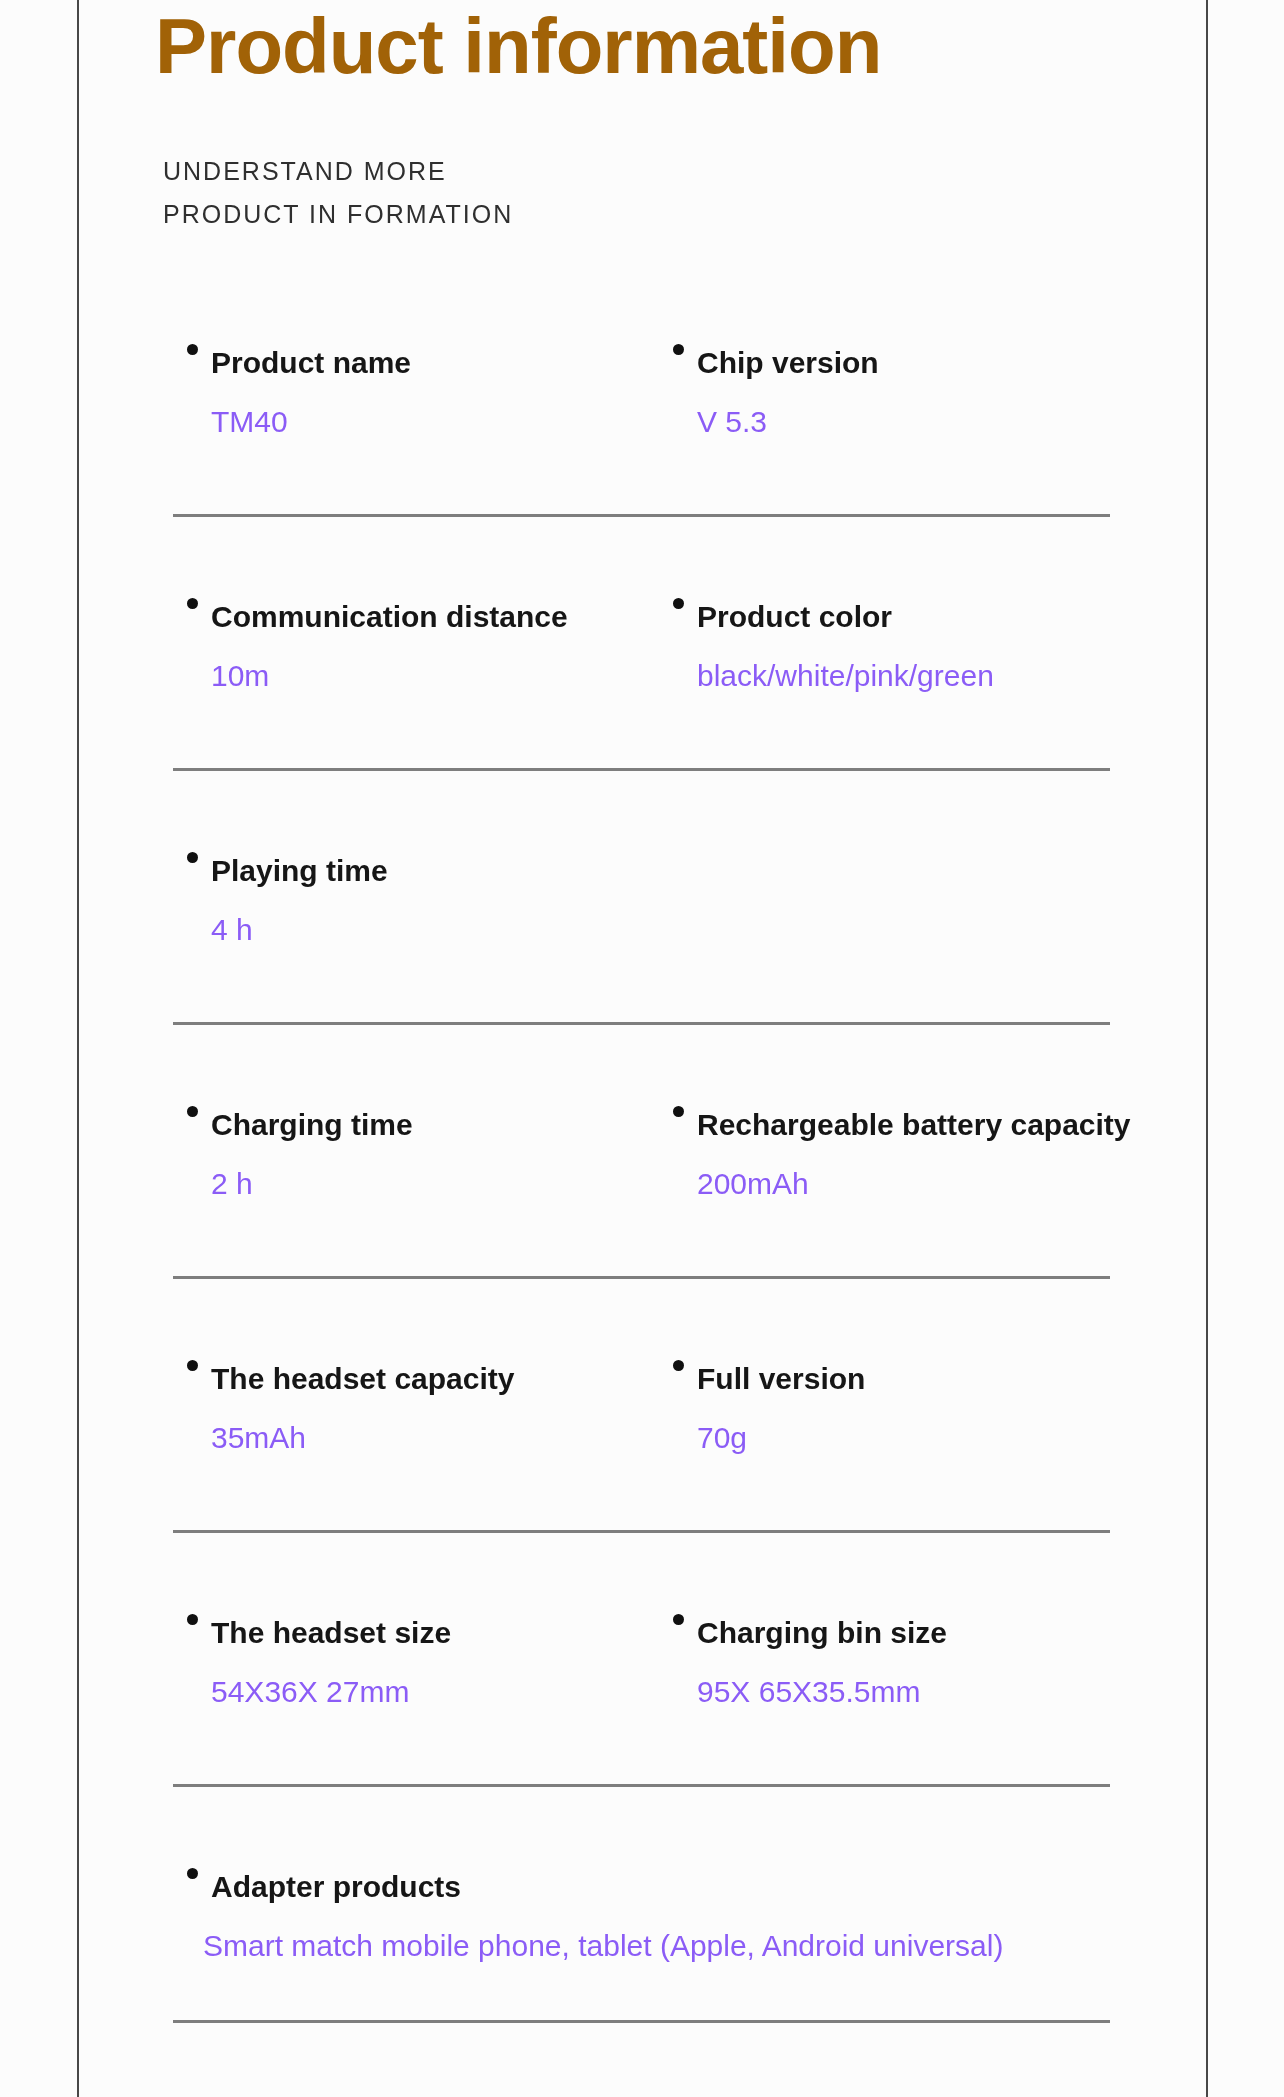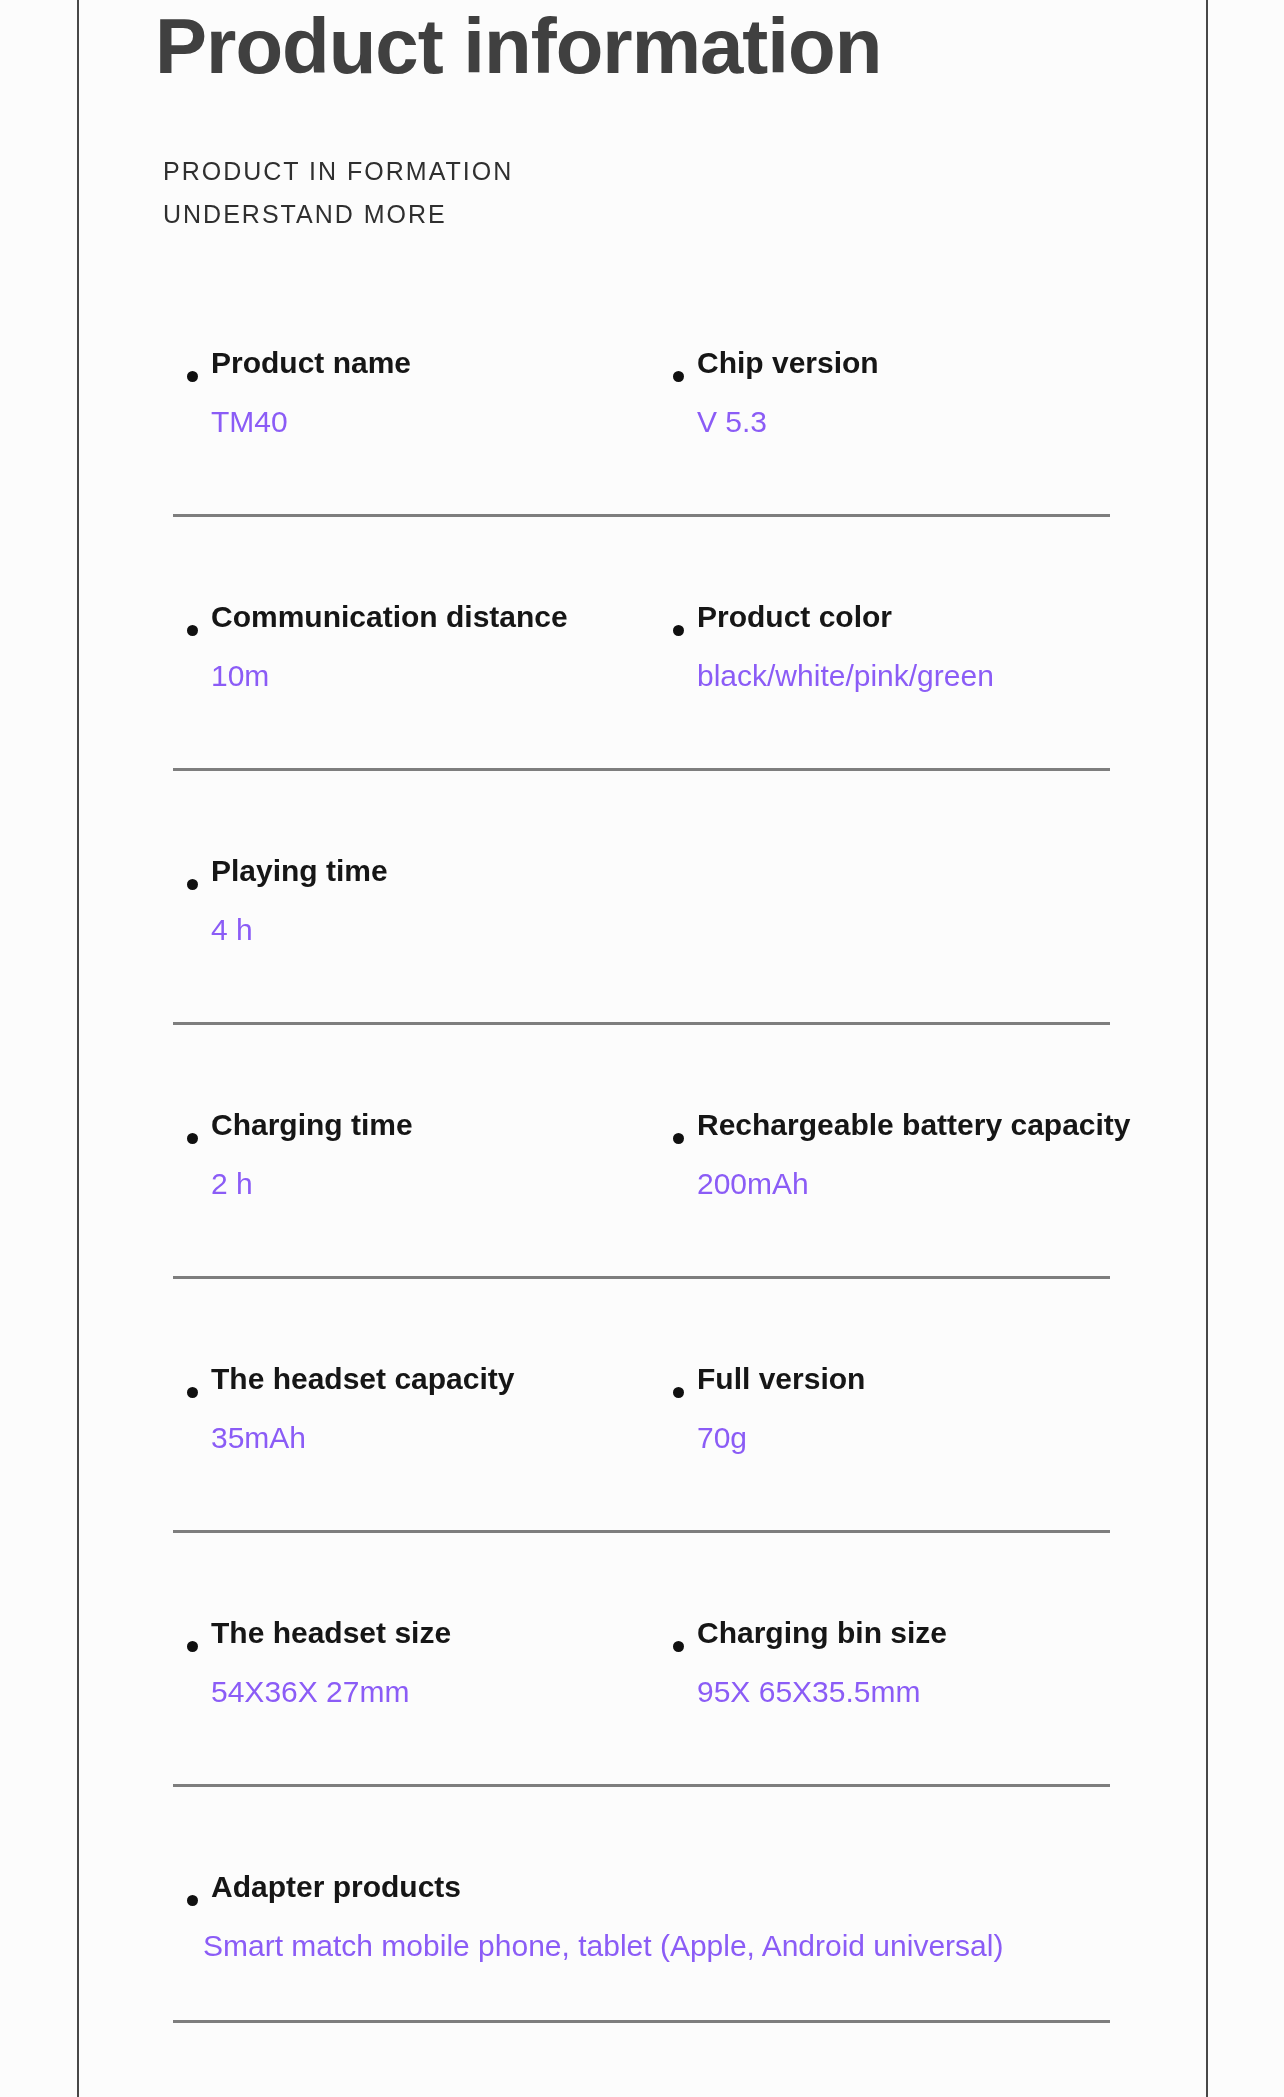--- a/index.html
+++ b/index.html
@@ -15,37 +15,37 @@
   .edge-line.left{left:77px;}
   .edge-line.right{left:1206px;}
   .content{position:absolute;top:0;left:0;right:0;}
   .title{
     margin:0;
     padding:6px 0 0 155px;
     font-size:78px;
     line-height:80px;
     font-weight:800;
     letter-spacing:-1px;
-    color:#404040;
+    color:#a16207;
   }
   .subtitle{
     margin:64px 0 0 163px;
     font-size:25px;
     line-height:43px;
     letter-spacing:2px;
     font-weight:400;
     color:#2f2f2f;
   }
   .rows{margin-top:108px;}
   .spec-row{margin-bottom:81px;}
   .cols{display:flex;padding-left:187px;}
   .col-left{width:486px;flex:none;}
   .col-right{flex:1;}
   .spec-label{
-    display:flex;align-items:flex-end;gap:13px;
+    display:flex;align-items:flex-start;gap:13px;
     font-size:30px;line-height:38px;font-weight:700;color:#161616;
   }
   .spec-row.tight .spec-label{}
   .bullet{
     width:11px;height:11px;border-radius:50%;
     background:#101010;flex:none;
   }
   .spec-value{
     margin-top:22px;
     padding-left:24px;
@@ -63,22 +63,22 @@
 <body>
 
 <div class="page">
   <div class="edge-line left"></div>
   <div class="edge-line right"></div>
 
   <div class="content">
     <h1 class="title">Product information</h1>
 
     <div class="subtitle">
+      <div>UNDERSTAND MORE</div>
       <div>PRODUCT IN FORMATION</div>
-      <div>UNDERSTAND MORE</div>
     </div>
 
     <div class="rows">
 
       <section class="spec-row">
         <div class="cols">
           <div class="col-left">
             <div class="spec-label">
               <span class="bullet"></span>
               <span>Product name</span>

